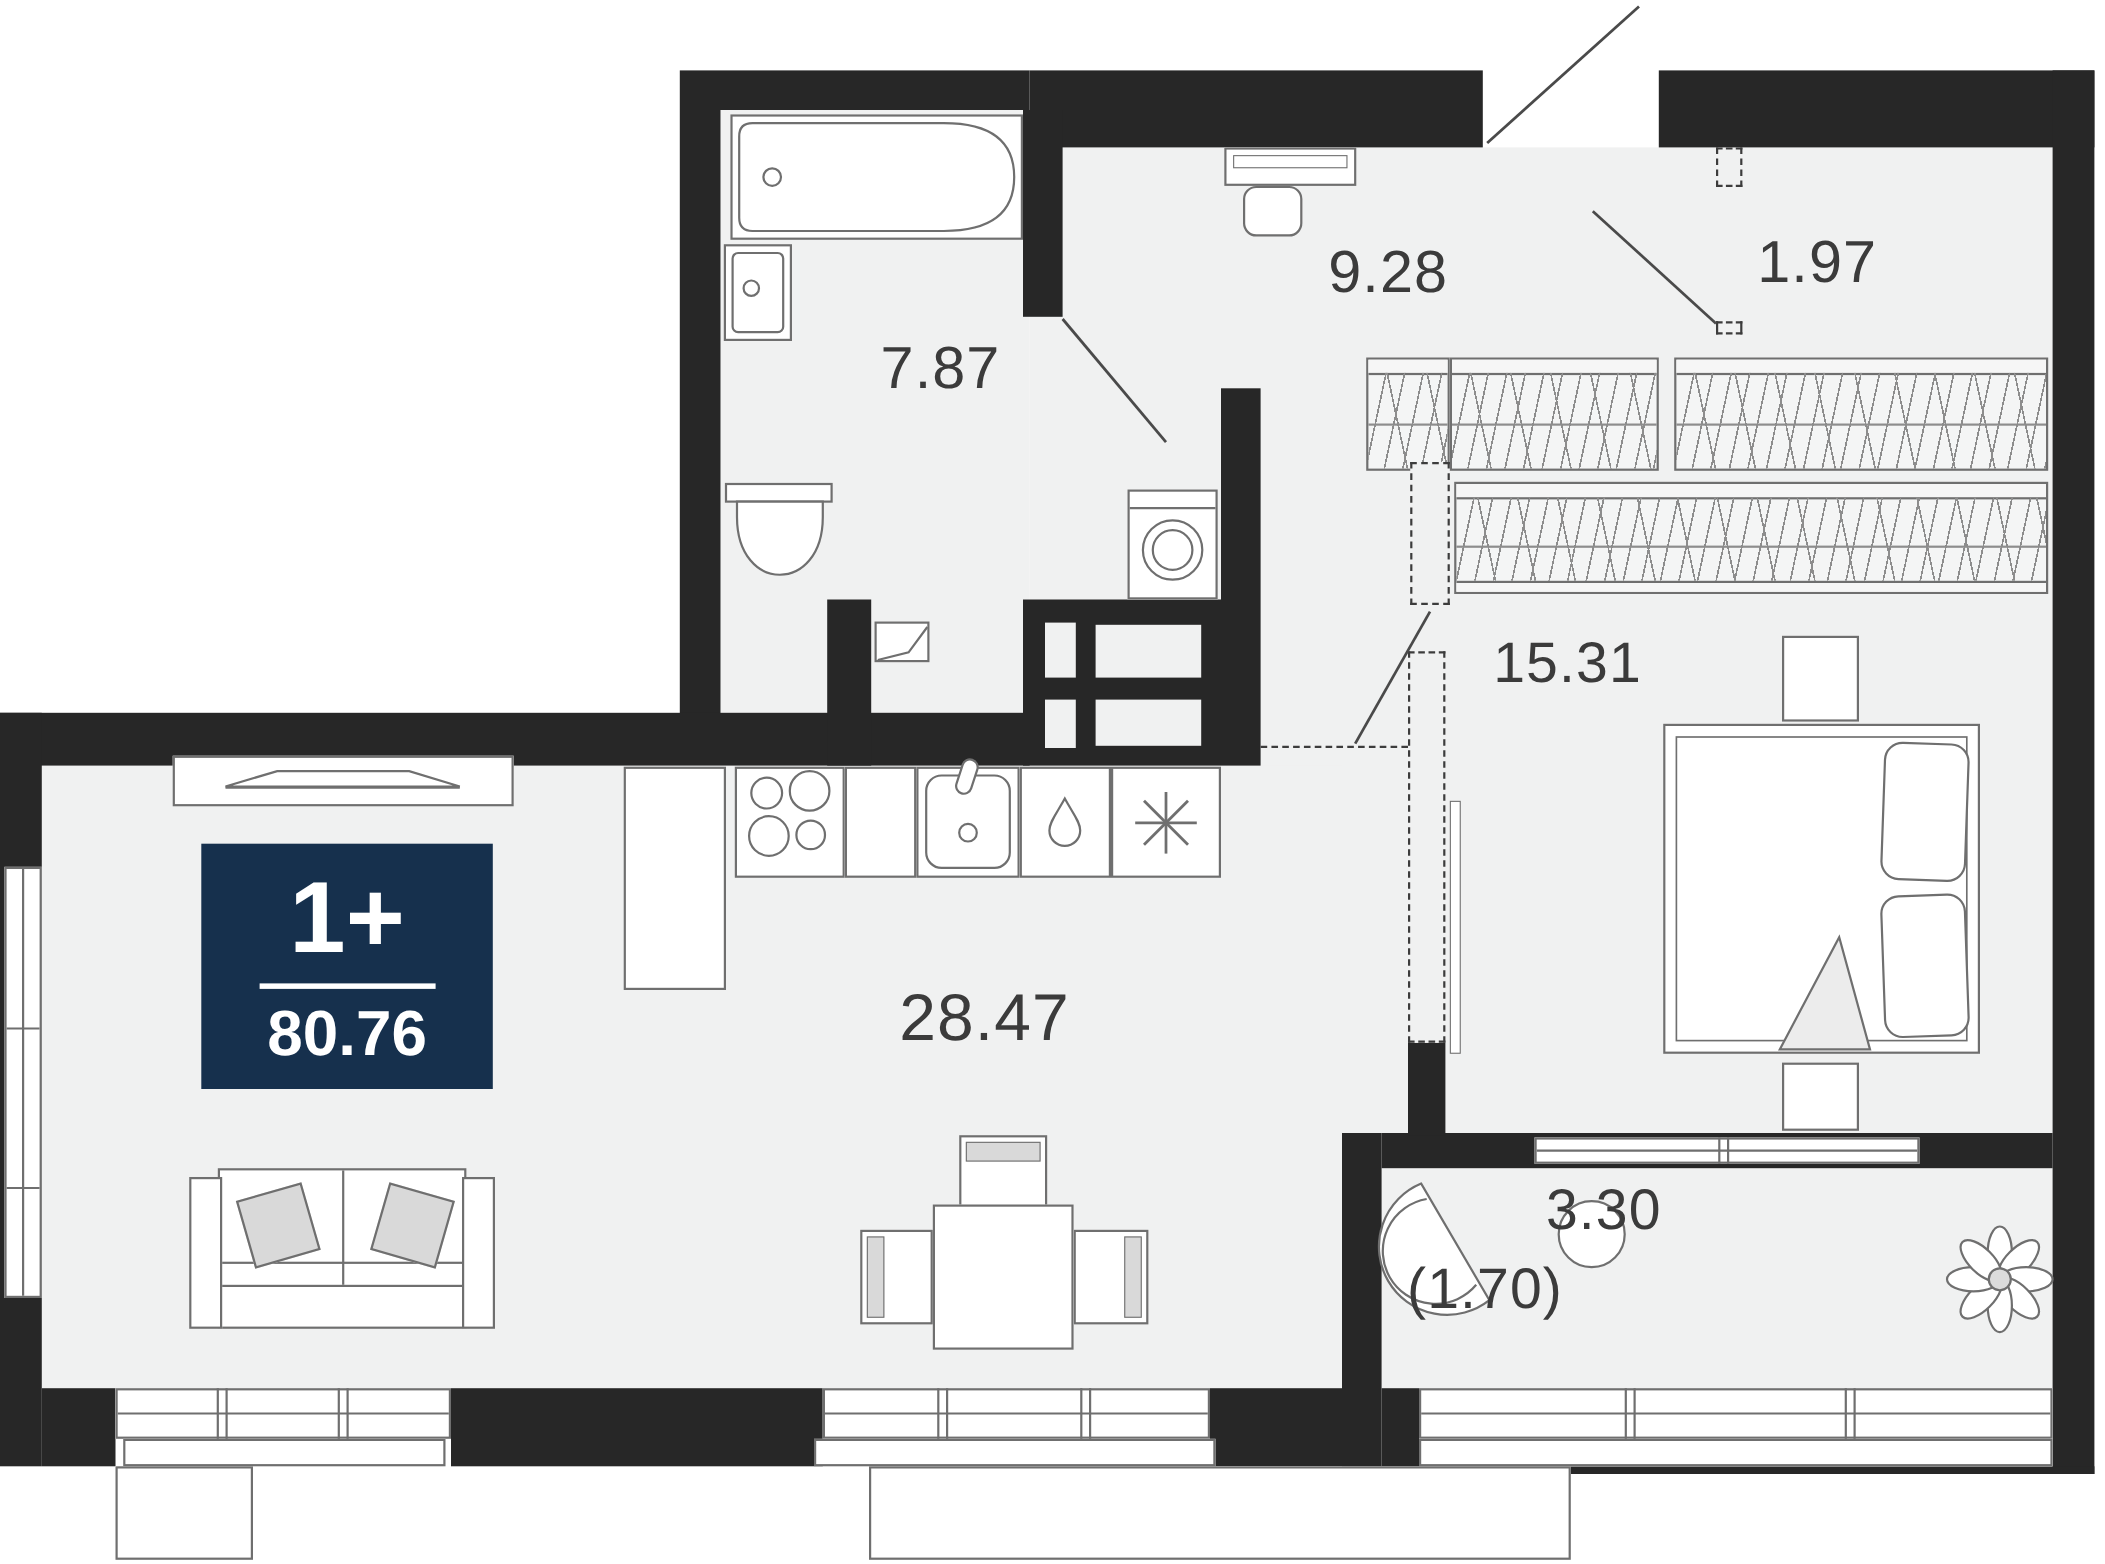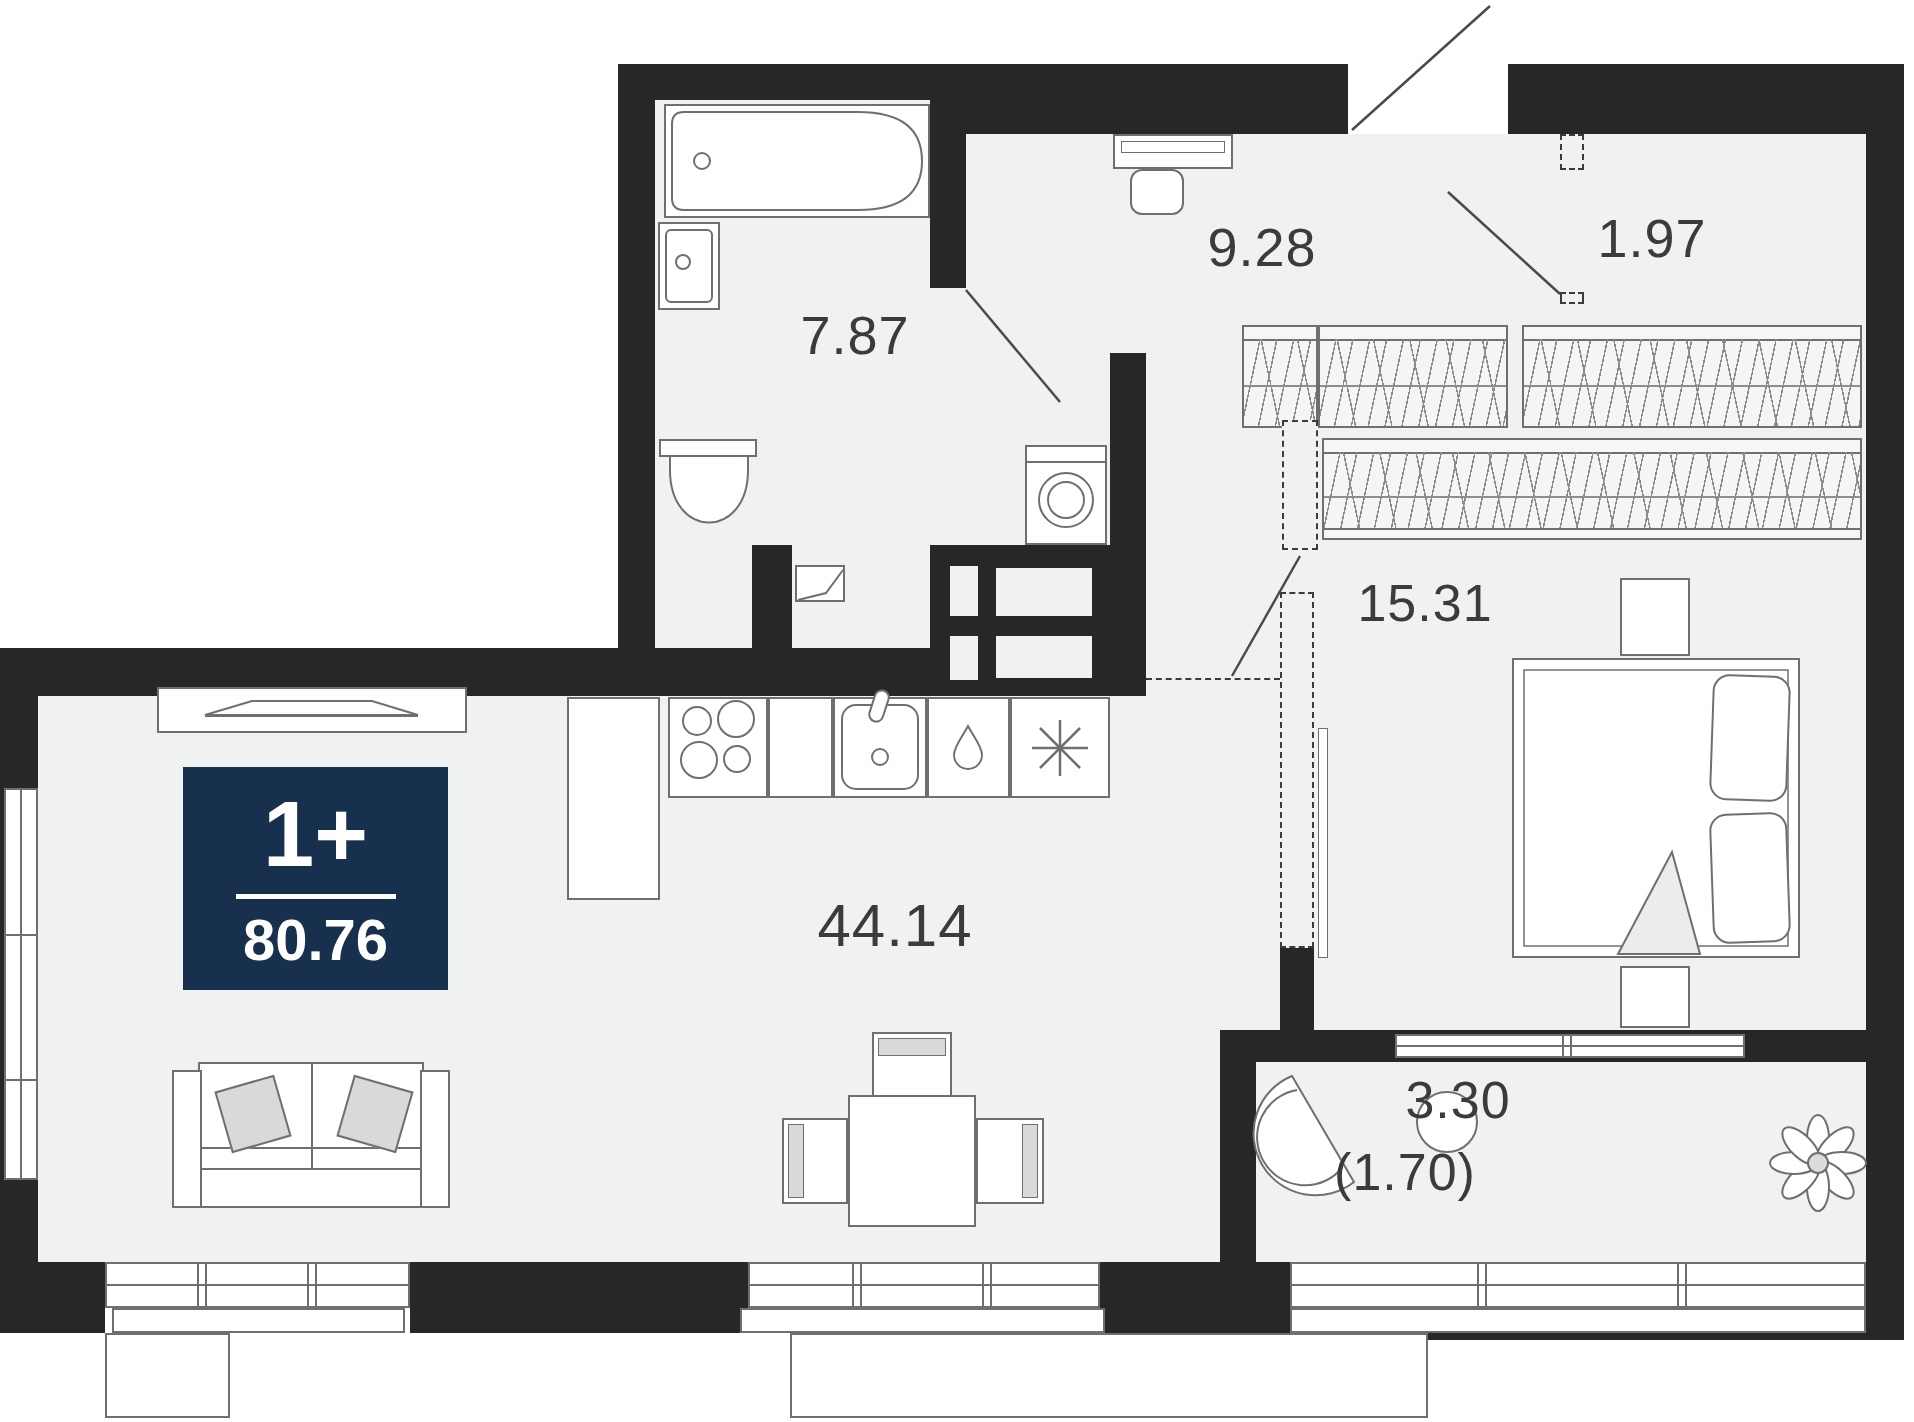--- a/index.html
+++ b/index.html
@@ -238,23 +238,23 @@
       <line x1="1397" y1="1046" x2="1743" y2="1046"></line>
       <line x1="1563" y1="1034" x2="1563" y2="1058"></line>
         <line x1="1571" y1="1034" x2="1571" y2="1058"></line>
     </g>
   </svg>
 
   <div class="lbl" style="left:855px;top:335px;">7.87</div>
   <div class="lbl" style="left:1262px;top:247px;">9.28</div>
   <div class="lbl" style="left:1652px;top:238px;">1.97</div>
   <div class="lbl" style="left:1425px;top:603px;font-size:52px;">15.31</div>
-  <div class="lbl" style="left:895px;top:925px;font-size:60px;">44.14</div>
+  <div class="lbl" style="left:895px;top:925px;font-size:60px;">28.47</div>
   <div class="lbl" style="left:1458px;top:1100px;font-size:52px;">3.30</div>
-  <div class="lbl" style="left:1405px;top:1172px;font-size:52px;">(1.70)</div>
+  <div class="lbl" style="left:1350px;top:1172px;font-size:52px;">(1.70)</div>
 
   <div class="badge">
     <div class="t1">1+</div>
     <div class="rule"></div>
     <div class="t2">80.76</div>
   </div>
 
 </div>
 
 </body></html>

